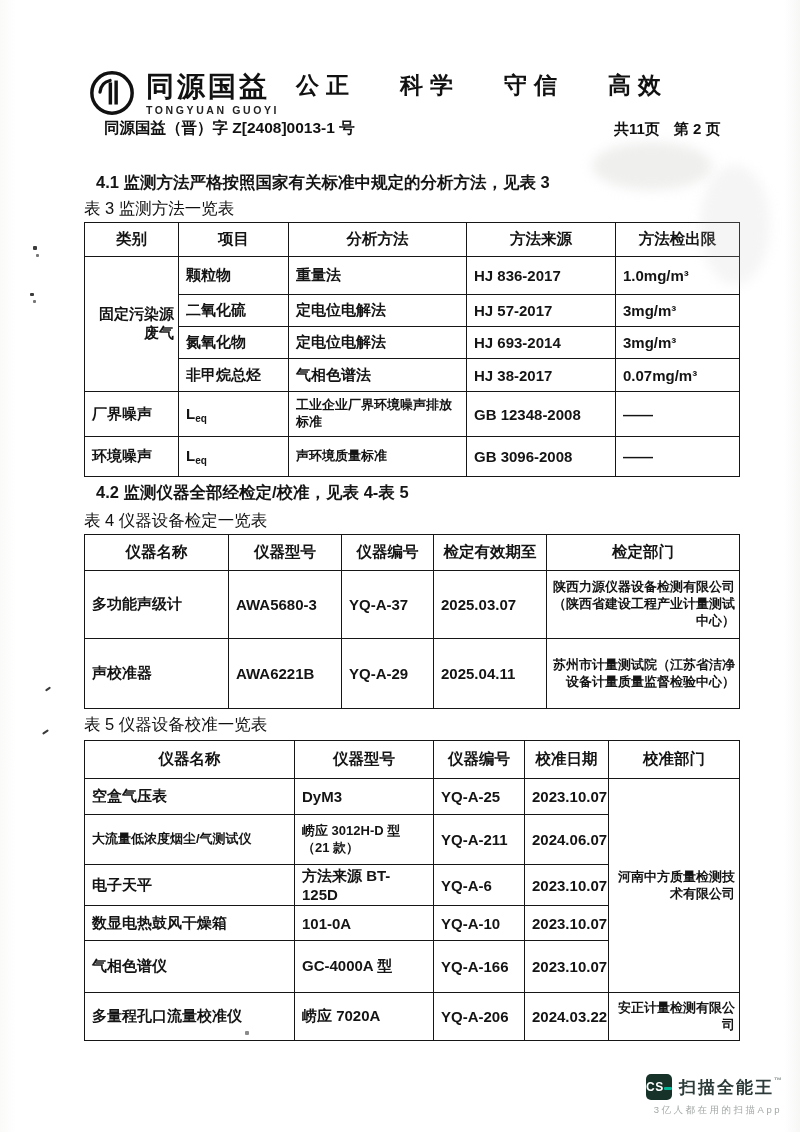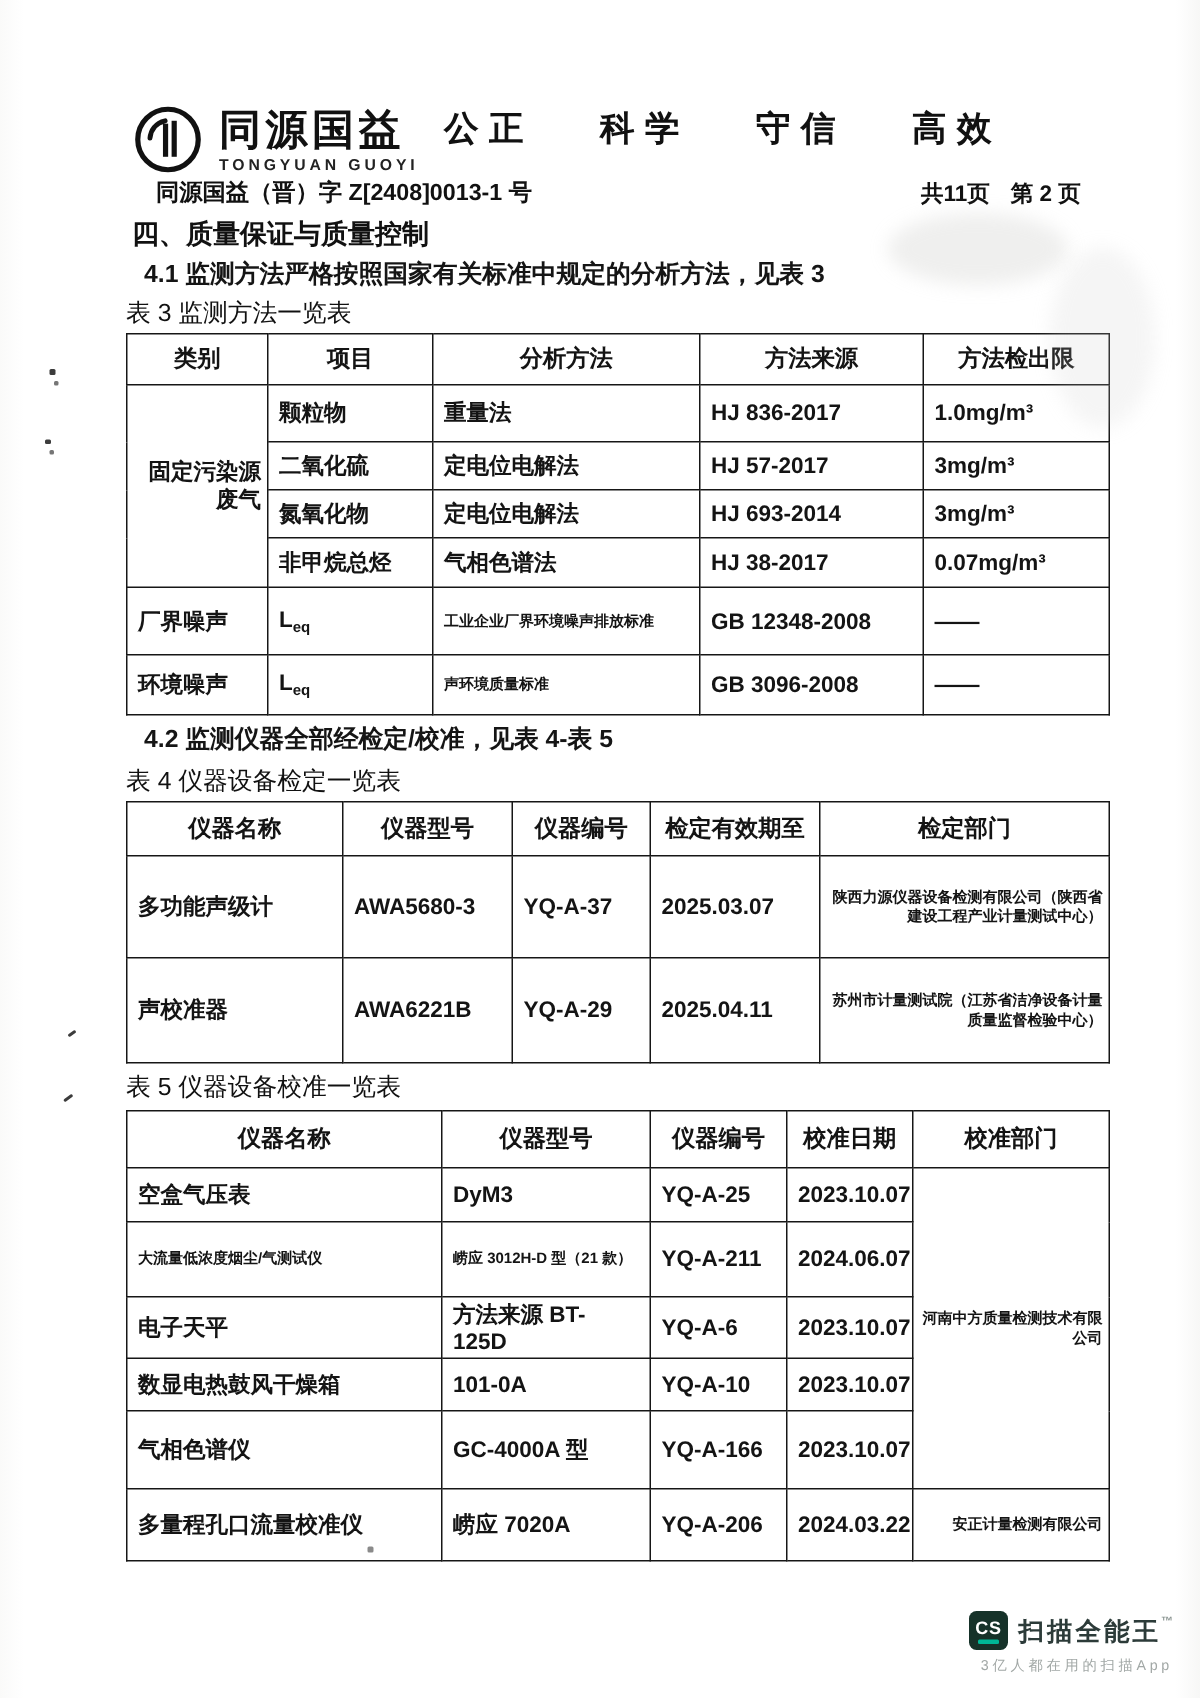--- a/index.html
+++ b/index.html
@@ -31,30 +31,30 @@
   .tbl-title { position:absolute; left:84px; width:655px; text-align:left; font-size:16.5px; font-weight:400; color:#111; }
   .t3-title { top:198px; }
   .t4-title { top:510px; }
   .t5-title { top:714px; }
 
   
   table.t { position:absolute; left:84px; width:655px; border-collapse:collapse; table-layout:fixed; }
   .t th, .t td { border:1.5px solid #161616; font-size:15px; font-weight:600; color:#141414; padding:2px 7px; overflow:hidden; }
   .t th { font-weight:700; text-align:center; font-size:15.5px; padding:2px 2px; }
   .t td.ctr { text-align:right; padding:2px 4px; }
-  .t td.sm { line-height:1.3; font-size:10px; }
+  .t td.sm { line-height:1.3; font-size:13px; }
   .t3 { top:222px;padding-left:20px; }
   .t4 { top:534px; }
   .t5 { top:740px; }
   sub.eq { font-size:10px; vertical-align:-3px; letter-spacing:0; }
 
   
   .wm { position:absolute; right:16px; top:1074px; display:flex; flex-direction:column; align-items:flex-end; }
   .wm-row { display:flex; align-items:center; gap:7px; }
-  .wm-icon { width:26px; height:26px; border-radius:5px; background:#163229; display:flex; flex-direction:column; align-items:center; justify-content:center; }
+  .wm-icon { width:26px; height:26px; border-radius:5px; background:#163229; display:flex; flex-direction:row; align-items:center; justify-content:center; }
   .wm-icon .cs { color:#ffffff; font-size:12px; font-weight:800; line-height:12px; letter-spacing:0.5px; }
   .wm-icon .bar { width:14px; height:3px; background:#00b796; margin-top:2px; border-radius:1px; }
   .wm-title { font-size:17px; font-weight:700; color:#2c3b39; letter-spacing:2px; }
   .wm-tm { font-size:8px; color:#8a9491; vertical-align:top; }
   .wm-sub { font-size:9.5px; color:#a2a8a6; letter-spacing:2.5px; margin-top:4px; margin-right:2px; }
 
   
   .speck { position:absolute; background:#3c3c3c; border-radius:1px; }
   .smudge { position:absolute; border-radius:50%; filter:blur(6px); }
 </style>
@@ -82,21 +82,20 @@
     <span>守信</span>
     <span>高效</span>
   </div>
 
   <div class="doc-line">同源国益（晋）字 Z[2408]0013-1 号</div>
   <div class="page-info">
     <span>共11页</span>
     <span>第 2 页</span>
   </div>
 
-  <div class="sec-heading">四、质量保证与质量控制</div>
   <div class="para p41">4.1 监测方法严格按照国家有关标准中规定的分析方法，见表 3</div>
 
   <div class="tbl-title t3-title">表 3  监测方法一览表</div>
   <table class="t t3">
     <colgroup>
         <col style="width:94px">
         <col style="width:110px">
         <col style="width:178px">
         <col style="width:149px">
         <col style="width:124px">

